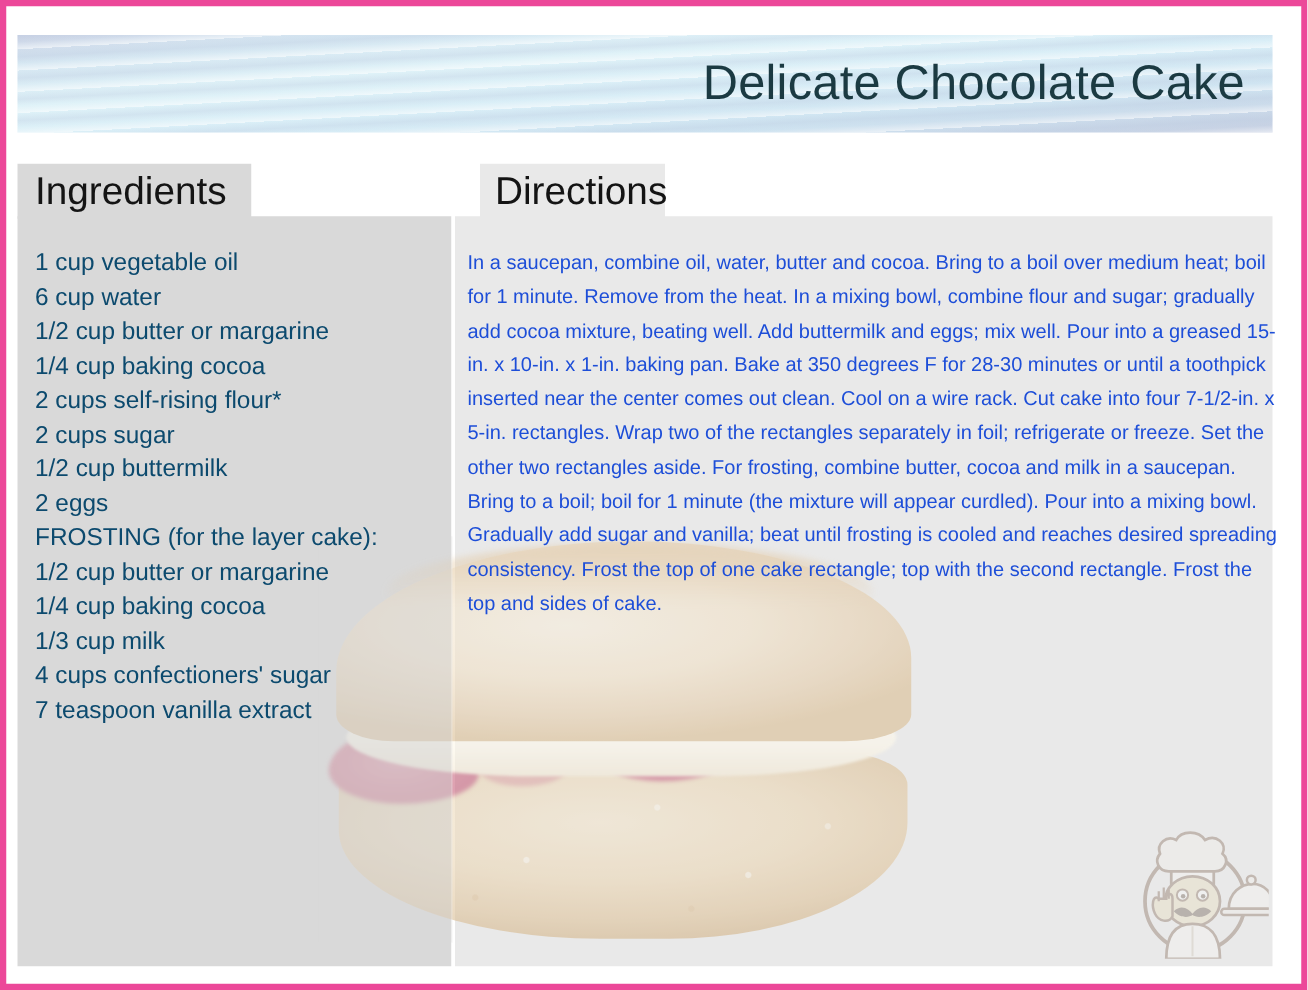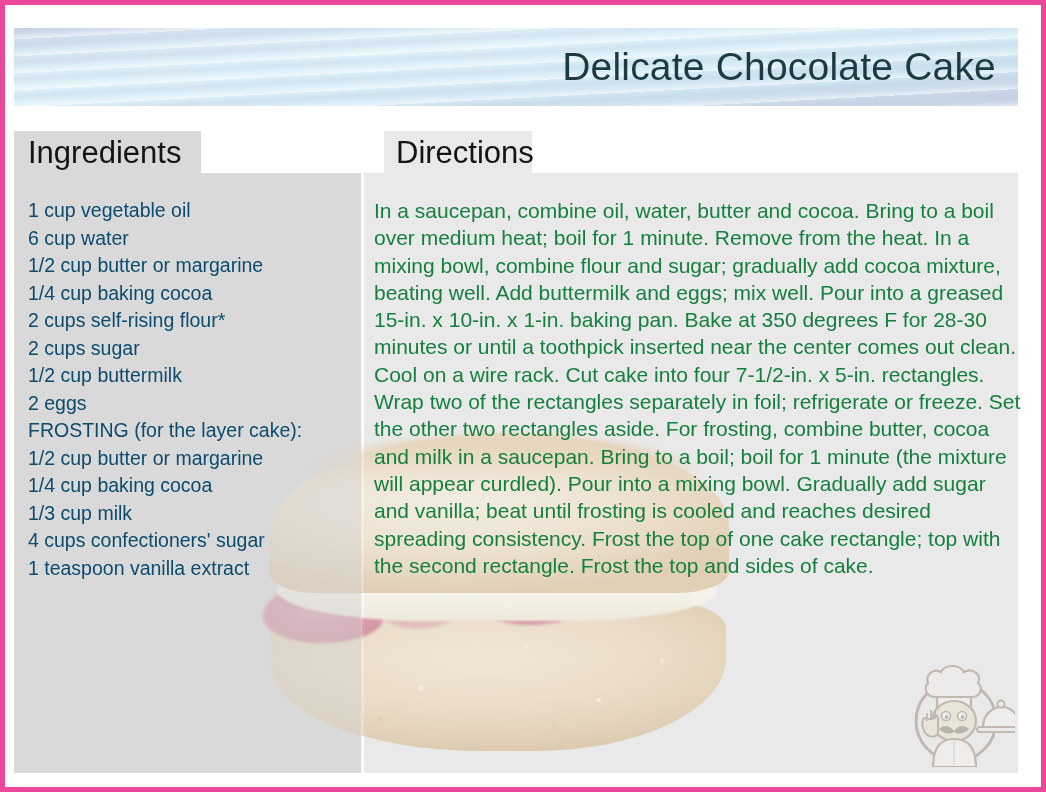--- a/index.html
+++ b/index.html
@@ -124,23 +124,23 @@
     white-space: nowrap;
   }
 
   
   .directions-body {
     position: absolute;
     left: 369px;
     top: 192px;
     width: 648px;
     z-index: 4;
-    font-size: 21px;
+    font-size: 16px;
     line-height: 27.3px;
-    color: #15803d;
+    color: #1d4ed8;
     white-space: pre-line;
   }
 
   
   .cake-photo {
     position: absolute;
     left: 250px;
     top: 424px;
     width: 495px;
     height: 325px;
@@ -286,21 +286,21 @@
     <div class="ingredient-item">1/4 cup baking cocoa</div>
     <div class="ingredient-item">2 cups self-rising flour*</div>
     <div class="ingredient-item">2 cups sugar</div>
     <div class="ingredient-item">1/2 cup buttermilk</div>
     <div class="ingredient-item">2 eggs</div>
     <div class="ingredient-item">FROSTING (for the layer cake):</div>
     <div class="ingredient-item">1/2 cup butter or margarine</div>
     <div class="ingredient-item">1/4 cup baking cocoa</div>
     <div class="ingredient-item">1/3 cup milk</div>
     <div class="ingredient-item">4 cups confectioners' sugar</div>
-    <div class="ingredient-item">1 teaspoon vanilla extract</div>
+    <div class="ingredient-item">7 teaspoon vanilla extract</div>
   </div>
 
   <div class="directions-body">In a saucepan, combine oil, water, butter and cocoa.  Bring to a boil over medium heat; boil for 1 minute. Remove from the heat.  In a mixing bowl, combine flour and sugar; gradually add cocoa mixture, beating well.  Add buttermilk and eggs; mix well.  Pour into a greased 15-in. x 10-in. x 1-in. baking pan.  Bake at 350 degrees F for 28-30 minutes or until a toothpick inserted near the center comes out clean.  Cool on a wire rack.  Cut cake into four 7-1/2-in. x 5-in. rectangles.  Wrap two of the rectangles separately in foil; refrigerate or freeze.  Set the other two rectangles aside.  For frosting, combine butter, cocoa and milk in a saucepan.  Bring to a boil; boil for 1 minute (the mixture will appear curdled).  Pour into a mixing bowl.  Gradually add sugar and vanilla; beat until frosting is cooled and reaches desired spreading consistency.  Frost the top of one cake rectangle; top with the second rectangle.  Frost the top and sides of cake.</div>
 
   <svg class="chef-logo" viewBox="0 0 118 112">
     <g fill="none" stroke="#6b4a33" stroke-width="3">
       <circle cx="59" cy="66" r="40"></circle>
     </g>
     <g>
       <path d="M38 42 C30 42 26 34 31 28 C28 20 36 13 44 17 C48 9 62 9 67 17 C76 12 85 20 81 28 C87 33 83 42 75 42 Z" fill="#f4f1ec" stroke="#6b4a33" stroke-width="2.2"></path>

